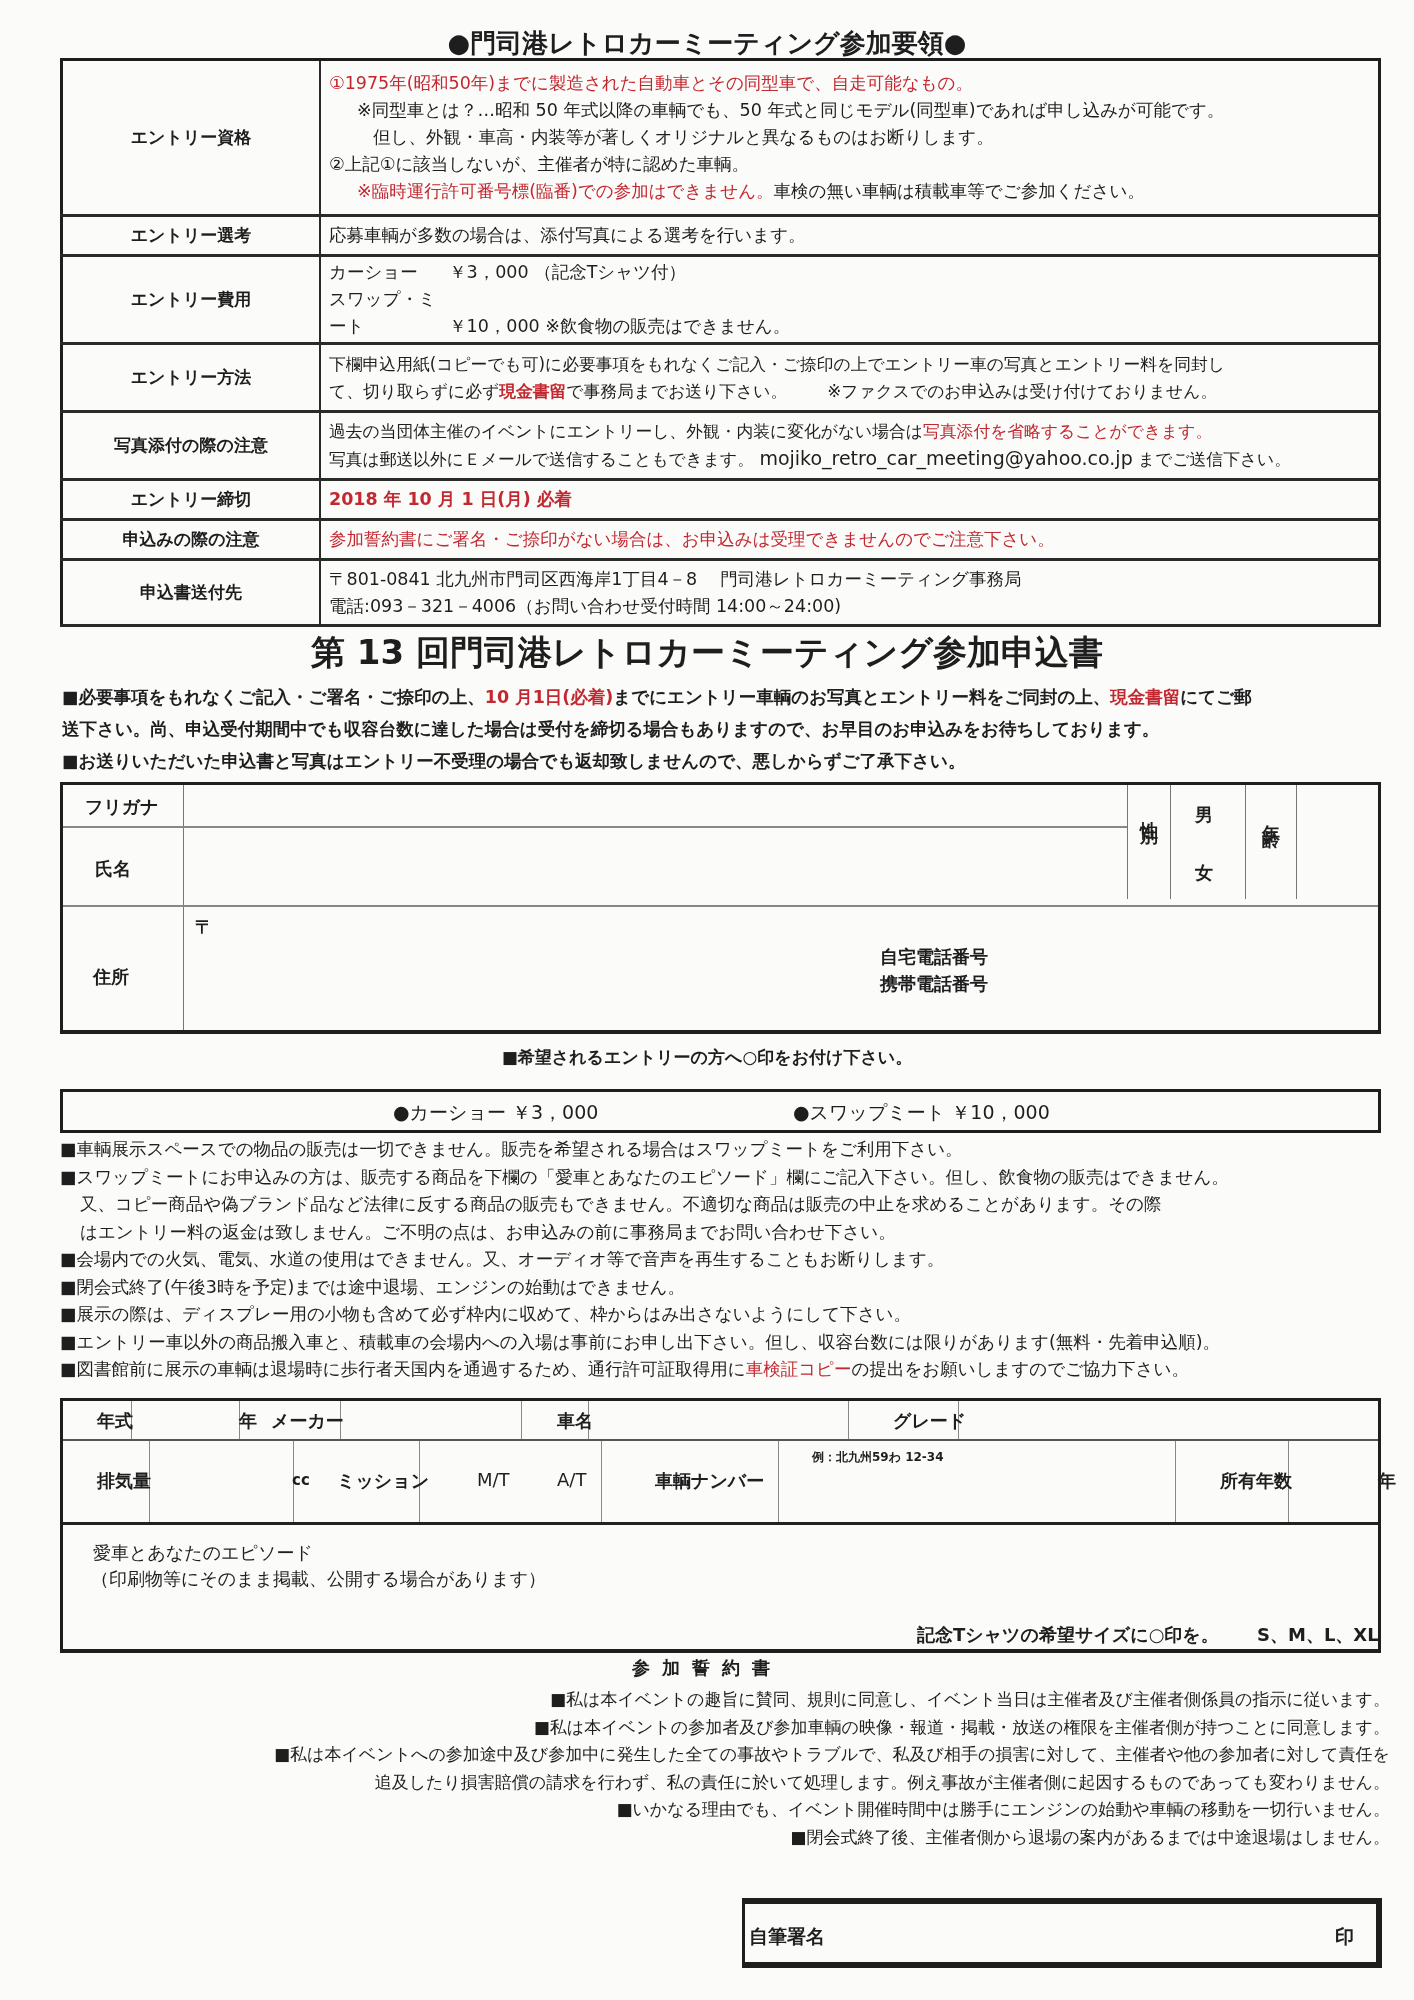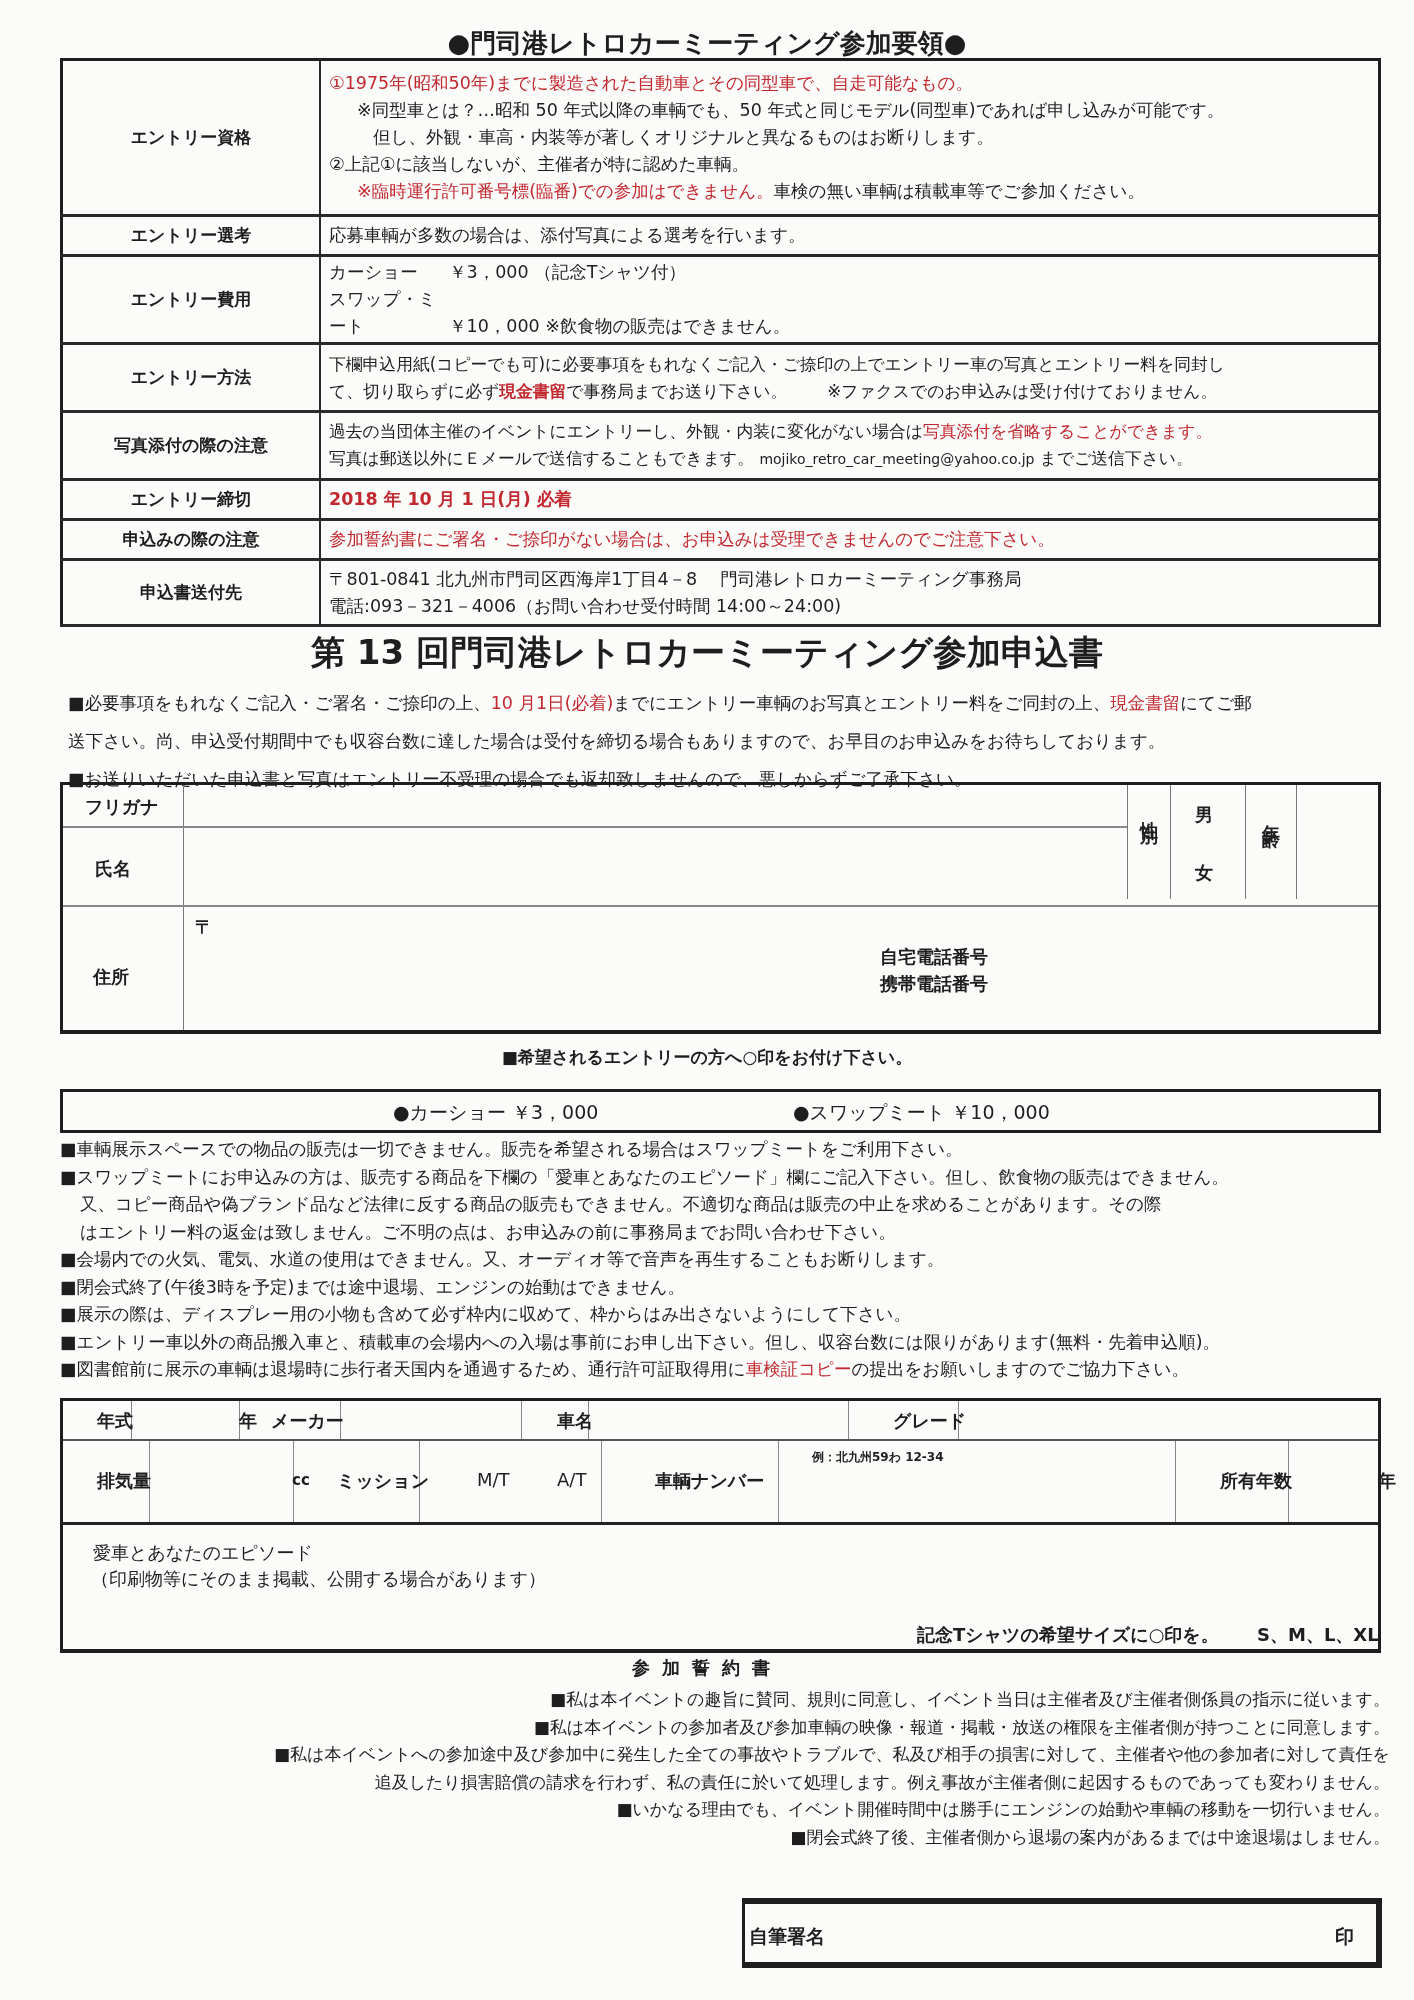--- a/index.html
+++ b/index.html
@@ -32,21 +32,21 @@
   .ind2 { padding-left: 44px; }
 
   .title2 {
     position: absolute; left: 0; width: 1414px; top: 630px; text-align: center;
     font-size: 34px; font-weight: bold;
   }
   .intro {
     position: absolute; left: 60px; top: 680px; width: 1330px;
     font-size: 17.5px; line-height: 30px;
   }
-  .intro p { margin: 8px; }
+  .intro p { margin: 2px; font-weight: bold; }
 
   
   .appbox {
     position: absolute; left: 60px; top: 782px; width: 1321px; height: 252px;
     border: 3px solid #1e1e1e; border-bottom-width: 4px; box-sizing: border-box;
   }
   .appbox .vline { position: absolute; top: 0; bottom: 0; width: 1px; background: #777; }
   .appbox .hline { position: absolute; height: 2px; background: #888; }
   .appbox .lbl { position: absolute; font-size: 18px; font-weight: bold; }
   .vert { writing-mode: vertical-rl; letter-spacing: 6px; }
@@ -126,21 +126,21 @@
     <td class="lbl">エントリー方法</td>
     <td style="font-size:16.8px">
       <div>下欄申込用紙(コピーでも可)に必要事項をもれなくご記入・ご捺印の上でエントリー車の写真とエントリー料を同封し</div>
       <div><span>て、切り取らずに必ず</span><span class="red b">現金書留</span><span>で事務局までお送り下さい。</span><span style="padding-left:40px">※ファクスでのお申込みは受け付けておりません。</span></div>
     </td>
   </tr>
   <tr style="height:68px">
     <td class="lbl">写真添付の際の注意</td>
     <td style="font-size:16.8px">
       <div><span>過去の当団体主催のイベントにエントリーし、外観・内装に変化がない場合は</span><span class="red">写真添付を省略することができます。</span></div>
-      <div><span>写真は郵送以外にＥメールで送信することもできます。</span> <span style="font-size:14px">mojiko_retro_car_meeting@yahoo.co.jp</span> <span>までご送信下さい。</span></div>
+      <div><span>写真は郵送以外にＥメールで送信することもできます。</span> <span style="font-size:19px">mojiko_retro_car_meeting@yahoo.co.jp</span> <span>までご送信下さい。</span></div>
     </td>
   </tr>
   <tr style="height:40px">
     <td class="lbl">エントリー締切</td>
     <td class="red b">2018 年 10 月 1 日(月)  必着</td>
   </tr>
   <tr style="height:40px">
     <td class="lbl">申込みの際の注意</td>
     <td class="red">参加誓約書にご署名・ご捺印がない場合は、お申込みは受理できませんのでご注意下さい。</td>
   </tr>

